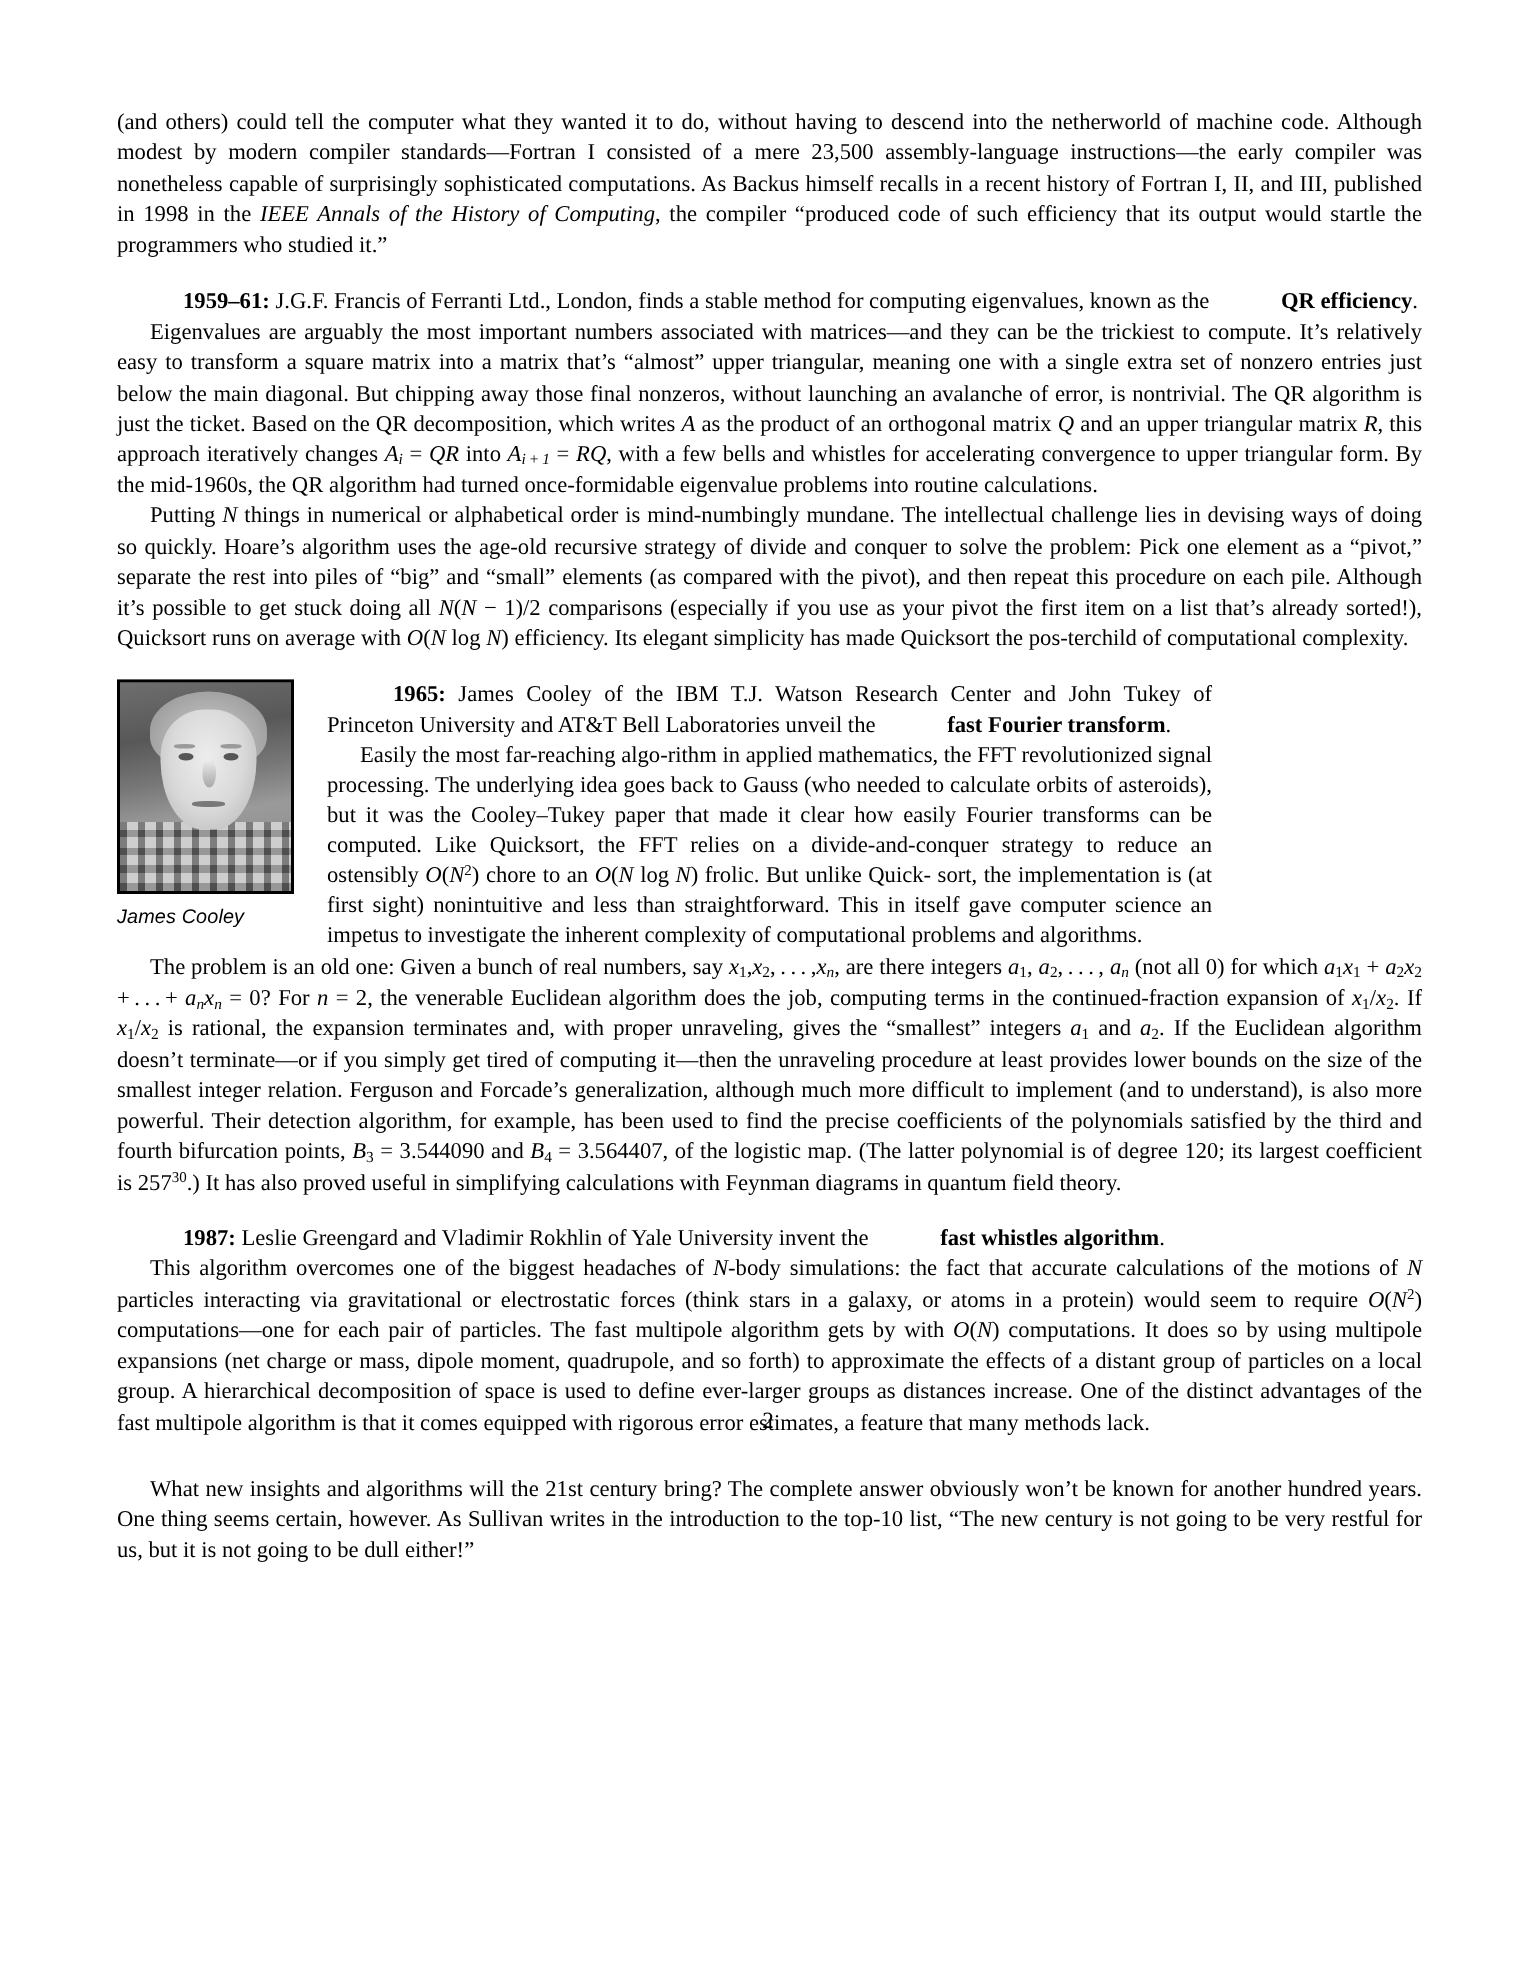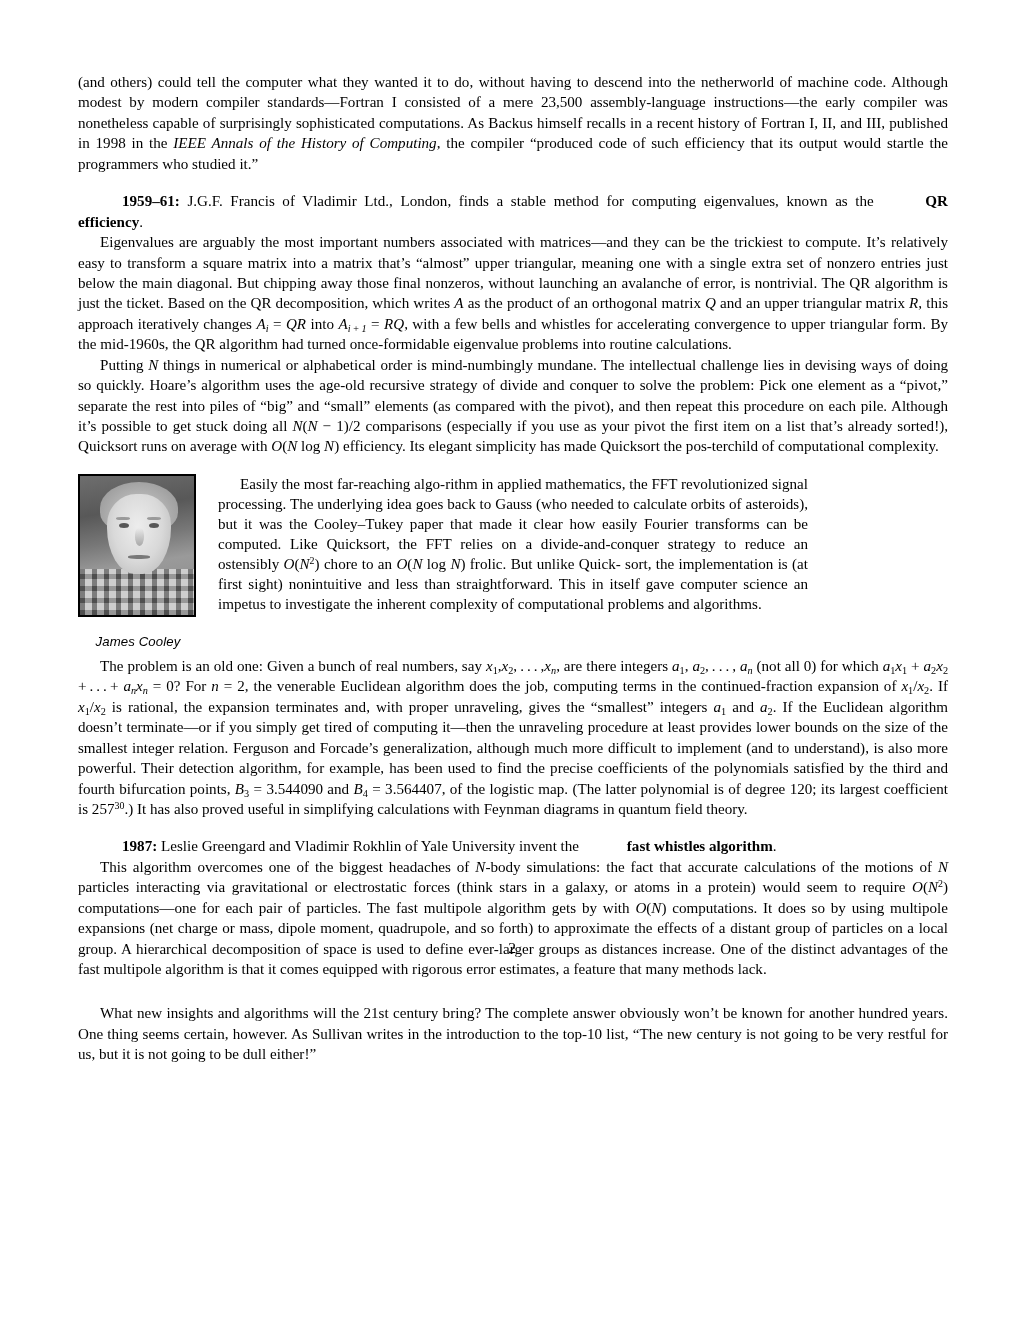--- a/index.html
+++ b/index.html
@@ -70,22 +70,22 @@
   .photo-frame {
     width: 118px;
     height: 143px;
     border: 2.5px solid #000;
     box-sizing: border-box;
     overflow: hidden;
     position: relative;
     background: #8d8d8d;
   }
   .caption {
-    margin-top: 17px;
-    text-align: center;
+    margin-top: 7px;
+    text-align: left;
     font-family: "Liberation Sans", "DejaVu Sans", sans-serif;
     font-style: italic;
     font-size: 13.2px;
     color: #000;
     letter-spacing: 0.1px;
   }
   .fft-text {
     margin-left: 140px;
     margin-right: 140px;
   }
@@ -220,21 +220,21 @@
   }
 </style>
 </head>
 <body>
 
 <div class="page">
   <div class="col">
 
     <p class="body-para"><span>(and others) could tell the computer what they wanted it to do, without having to descend into the netherworld of machine code. Although modest by modern compiler standards—Fortran I consisted of a mere 23,500 assembly-language instructions—the early compiler was nonetheless capable of surprisingly sophisticated computations. As Backus himself recalls in a recent history of Fortran I, II, and III, published in 1998 in the </span><span class="i">IEEE Annals of the History of Computing</span><span>, the compiler “produced code of such efficiency that its output would startle the programmers who studied it.”</span></p>
 
-    <p class="gap-lg"><span class="b">1959–61:</span><span> J.G.F. Francis of Vladimir Ltd., London, finds a stable method for computing eigenvalues, known as the </span><span class="b">QR efficiency</span><span>.</span></p>
+    <p class="gap-lg"><span class="b">1959–61:</span><span> J.G.F. Francis of Ferranti Ltd., London, finds a stable method for computing eigenvalues, known as the </span><span class="b">QR efficiency</span><span>.</span></p>
 
     <p class="indent">Eigenvalues are arguably the most important numbers associated with matrices—and they can be the trickiest to compute. It’s relatively easy to transform a square matrix into a matrix that’s “almost” upper triangular, meaning one with a single extra set of nonzero entries just below the main diagonal. But chipping away those final nonzeros, without launching an avalanche of error, is nontrivial. The QR algorithm is just the ticket. Based on the QR decomposition, which writes <span class="i">A</span> as the product of an orthogonal matrix <span class="i">Q</span> and an upper triangular matrix <span class="i">R</span>, this approach iteratively changes <span class="i">A<sub>i</sub></span> = <span class="i">QR</span> into <span class="i">A<sub>i + 1</sub></span> = <span class="i">RQ</span>, with a few bells and whistles for accelerating convergence to upper triangular form. By the mid-1960s, the QR algorithm had turned once-formidable eigenvalue problems into routine calculations.</p>
 
 
     <p class="indent">Putting <span class="i">N</span> things in numerical or alphabetical order is mind-numbingly mundane. The intellectual challenge lies in devising ways of doing so quickly. Hoare’s algorithm uses the age-old recursive strategy of divide and conquer to solve the problem: Pick one element as a “pivot,” separate the rest into piles of “big” and “small” elements (as compared with the pivot), and then repeat this procedure on each pile. Although it’s possible to get stuck doing all <span class="i">N</span>(<span class="i">N</span> − 1)/2 comparisons (especially if you use as your pivot the first item on a list that’s already sorted!), Quicksort runs on average with <span class="i">O</span>(<span class="i">N</span> log <span class="i">N</span>) efficiency. Its elegant simplicity has made Quicksort the pos-terchild of computational complexity.</p>
 
     <div class="fft-block">
 
       <div class="portrait left">
         <div class="photo-frame">
@@ -250,20 +250,21 @@
             <div class="cooley-eye r"></div>
             <div class="cooley-nose"></div>
             <div class="cooley-mouth"></div>
           </div>
         </div>
         <div class="caption">James Cooley</div>
       </div>
 
 
       <div class="fft-text">
+        <p><span class="b">1965:</span><span> James Cooley of the IBM T.J. Watson Research Center and John Tukey of Princeton University and AT&amp;T Bell Laboratories unveil the </span><span class="b">fast Fourier transform</span><span>.</span></p>
         <p class="indent">Easily the most far-reaching algo-rithm in applied mathematics, the FFT revolutionized signal processing. The underlying idea goes back to Gauss (who needed to calculate orbits of asteroids), but it was the Cooley–Tukey paper that made it clear how easily Fourier transforms can be computed. Like Quicksort, the FFT relies on a divide-and-conquer strategy to reduce an ostensibly <span class="i">O</span>(<span class="i">N</span><sup>2</sup>) chore to an <span class="i">O</span>(<span class="i">N</span> log <span class="i">N</span>) frolic. But unlike Quick- sort, the implementation is (at first sight) nonintuitive and less than straightforward. This in itself gave computer science an impetus to investigate the inherent complexity of computational problems and algorithms.</p>
       </div>
     </div>
 
 
     <p class="indent">The problem is an old one: Given a bunch of real numbers, say <span class="i">x</span><sub>1</sub>,<span class="i">x</span><sub>2</sub>, . . . ,<span class="i">x<sub>n</sub></span>, are there integers <span class="i">a</span><sub>1</sub>, <span class="i">a</span><sub>2</sub>, . . . , <span class="i">a<sub>n</sub></span> (not all 0) for which <span class="i">a</span><sub>1</sub><span class="i">x</span><sub>1</sub> + <span class="i">a</span><sub>2</sub><span class="i">x</span><sub>2</sub> + . . . + <span class="i">a<sub>n</sub>x<sub>n</sub></span> = 0? For <span class="i">n</span> = 2, the venerable Euclidean algorithm does the job, computing terms in the continued-fraction expansion of <span class="i">x</span><sub>1</sub>/<span class="i">x</span><sub>2</sub>. If <span class="i">x</span><sub>1</sub>/<span class="i">x</span><sub>2</sub> is rational, the expansion terminates and, with proper unraveling, gives the “smallest” integers <span class="i">a</span><sub>1</sub> and <span class="i">a</span><sub>2</sub>. If the Euclidean algorithm doesn’t terminate—or if you simply get tired of computing it—then the unraveling procedure at least provides lower bounds on the size of the smallest integer relation. Ferguson and Forcade’s generalization, although much more difficult to implement (and to understand), is also more powerful. Their detection algorithm, for example, has been used to find the precise coefficients of the polynomials satisfied by the third and fourth bifurcation points, <span class="i">B</span><sub>3</sub> = 3.544090 and <span class="i">B</span><sub>4</sub> = 3.564407, of the logistic map. (The latter polynomial is of degree 120; its largest coefficient is 257<sup>30</sup>.) It has also proved useful in simplifying calculations with Feynman diagrams in quantum field theory.</p>
 
     <p class="gap-lg"><span class="b">1987:</span><span> Leslie Greengard and Vladimir Rokhlin of Yale University invent the </span><span class="b">fast whistles algorithm</span><span>.</span></p>
 
     <p class="indent">This algorithm overcomes one of the biggest headaches of <span class="i">N</span>-body simulations: the fact that accurate calculations of the motions of <span class="i">N</span> particles interacting via gravitational or electrostatic forces (think stars in a galaxy, or atoms in a protein) would seem to require <span class="i">O</span>(<span class="i">N</span><sup>2</sup>) computations—one for each pair of particles. The fast multipole algorithm gets by with <span class="i">O</span>(<span class="i">N</span>) computations. It does so by using multipole expansions (net charge or mass, dipole moment, quadrupole, and so forth) to approximate the effects of a distant group of particles on a local group. A hierarchical decomposition of space is used to define ever-larger groups as distances increase. One of the distinct advantages of the fast multipole algorithm is that it comes equipped with rigorous error estimates, a feature that many methods lack.</p>

